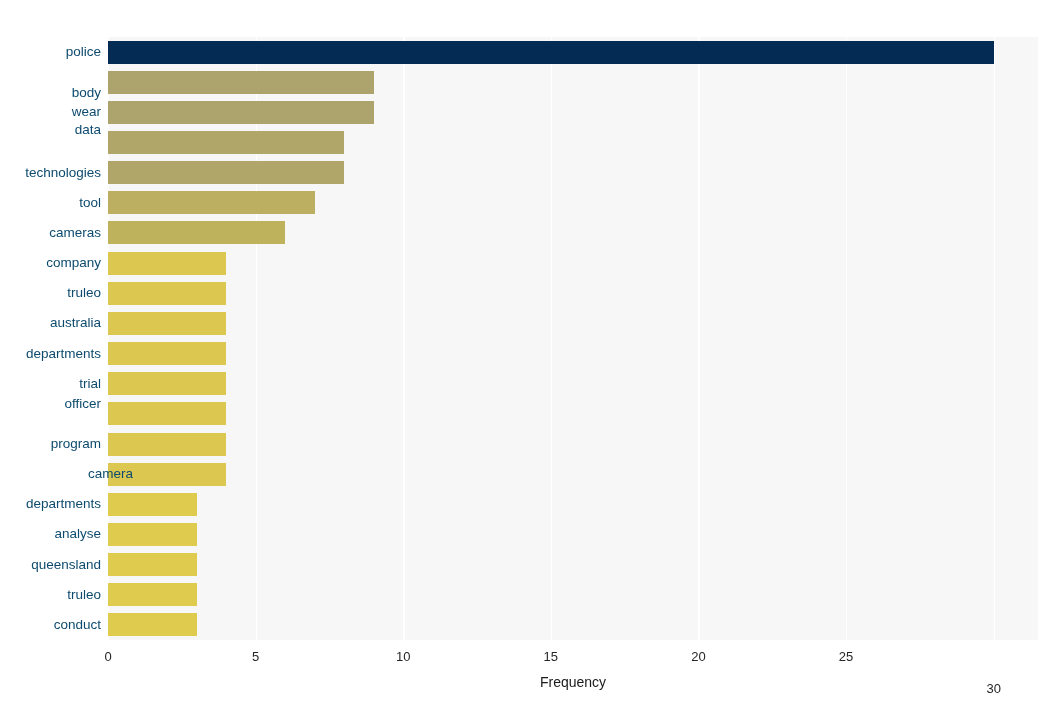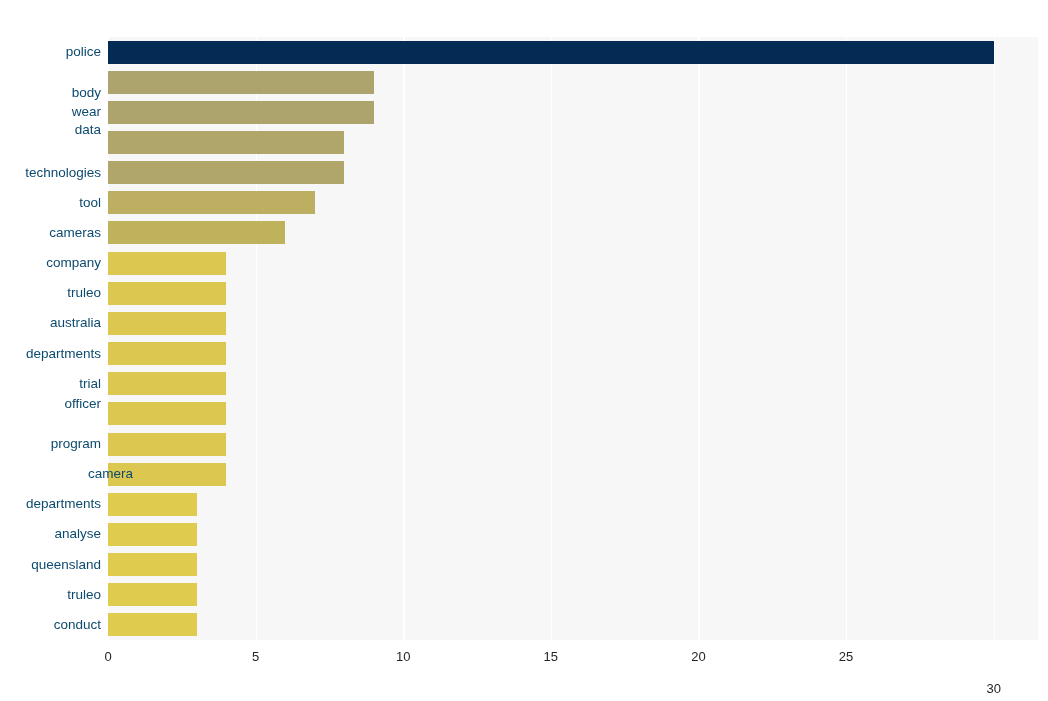--- a/index.html
+++ b/index.html
@@ -158,14 +158,15 @@
   <div id="xtick-labels">
       <div class="xtick" style="left: 78px;">0</div>
       <div class="xtick" style="left: 225.619px;">5</div>
       <div class="xtick" style="left: 373.238px;">10</div>
       <div class="xtick" style="left: 520.857px;">15</div>
       <div class="xtick" style="left: 668.476px;">20</div>
       <div class="xtick" style="left: 816.095px;">25</div>
       <div class="xtick" style="left: 963.714px; margin-top: 32px;">30</div>
     </div>
 
+  <div id="xlabel">Frequency</div>
 
 </div>
 
 </body></html>

